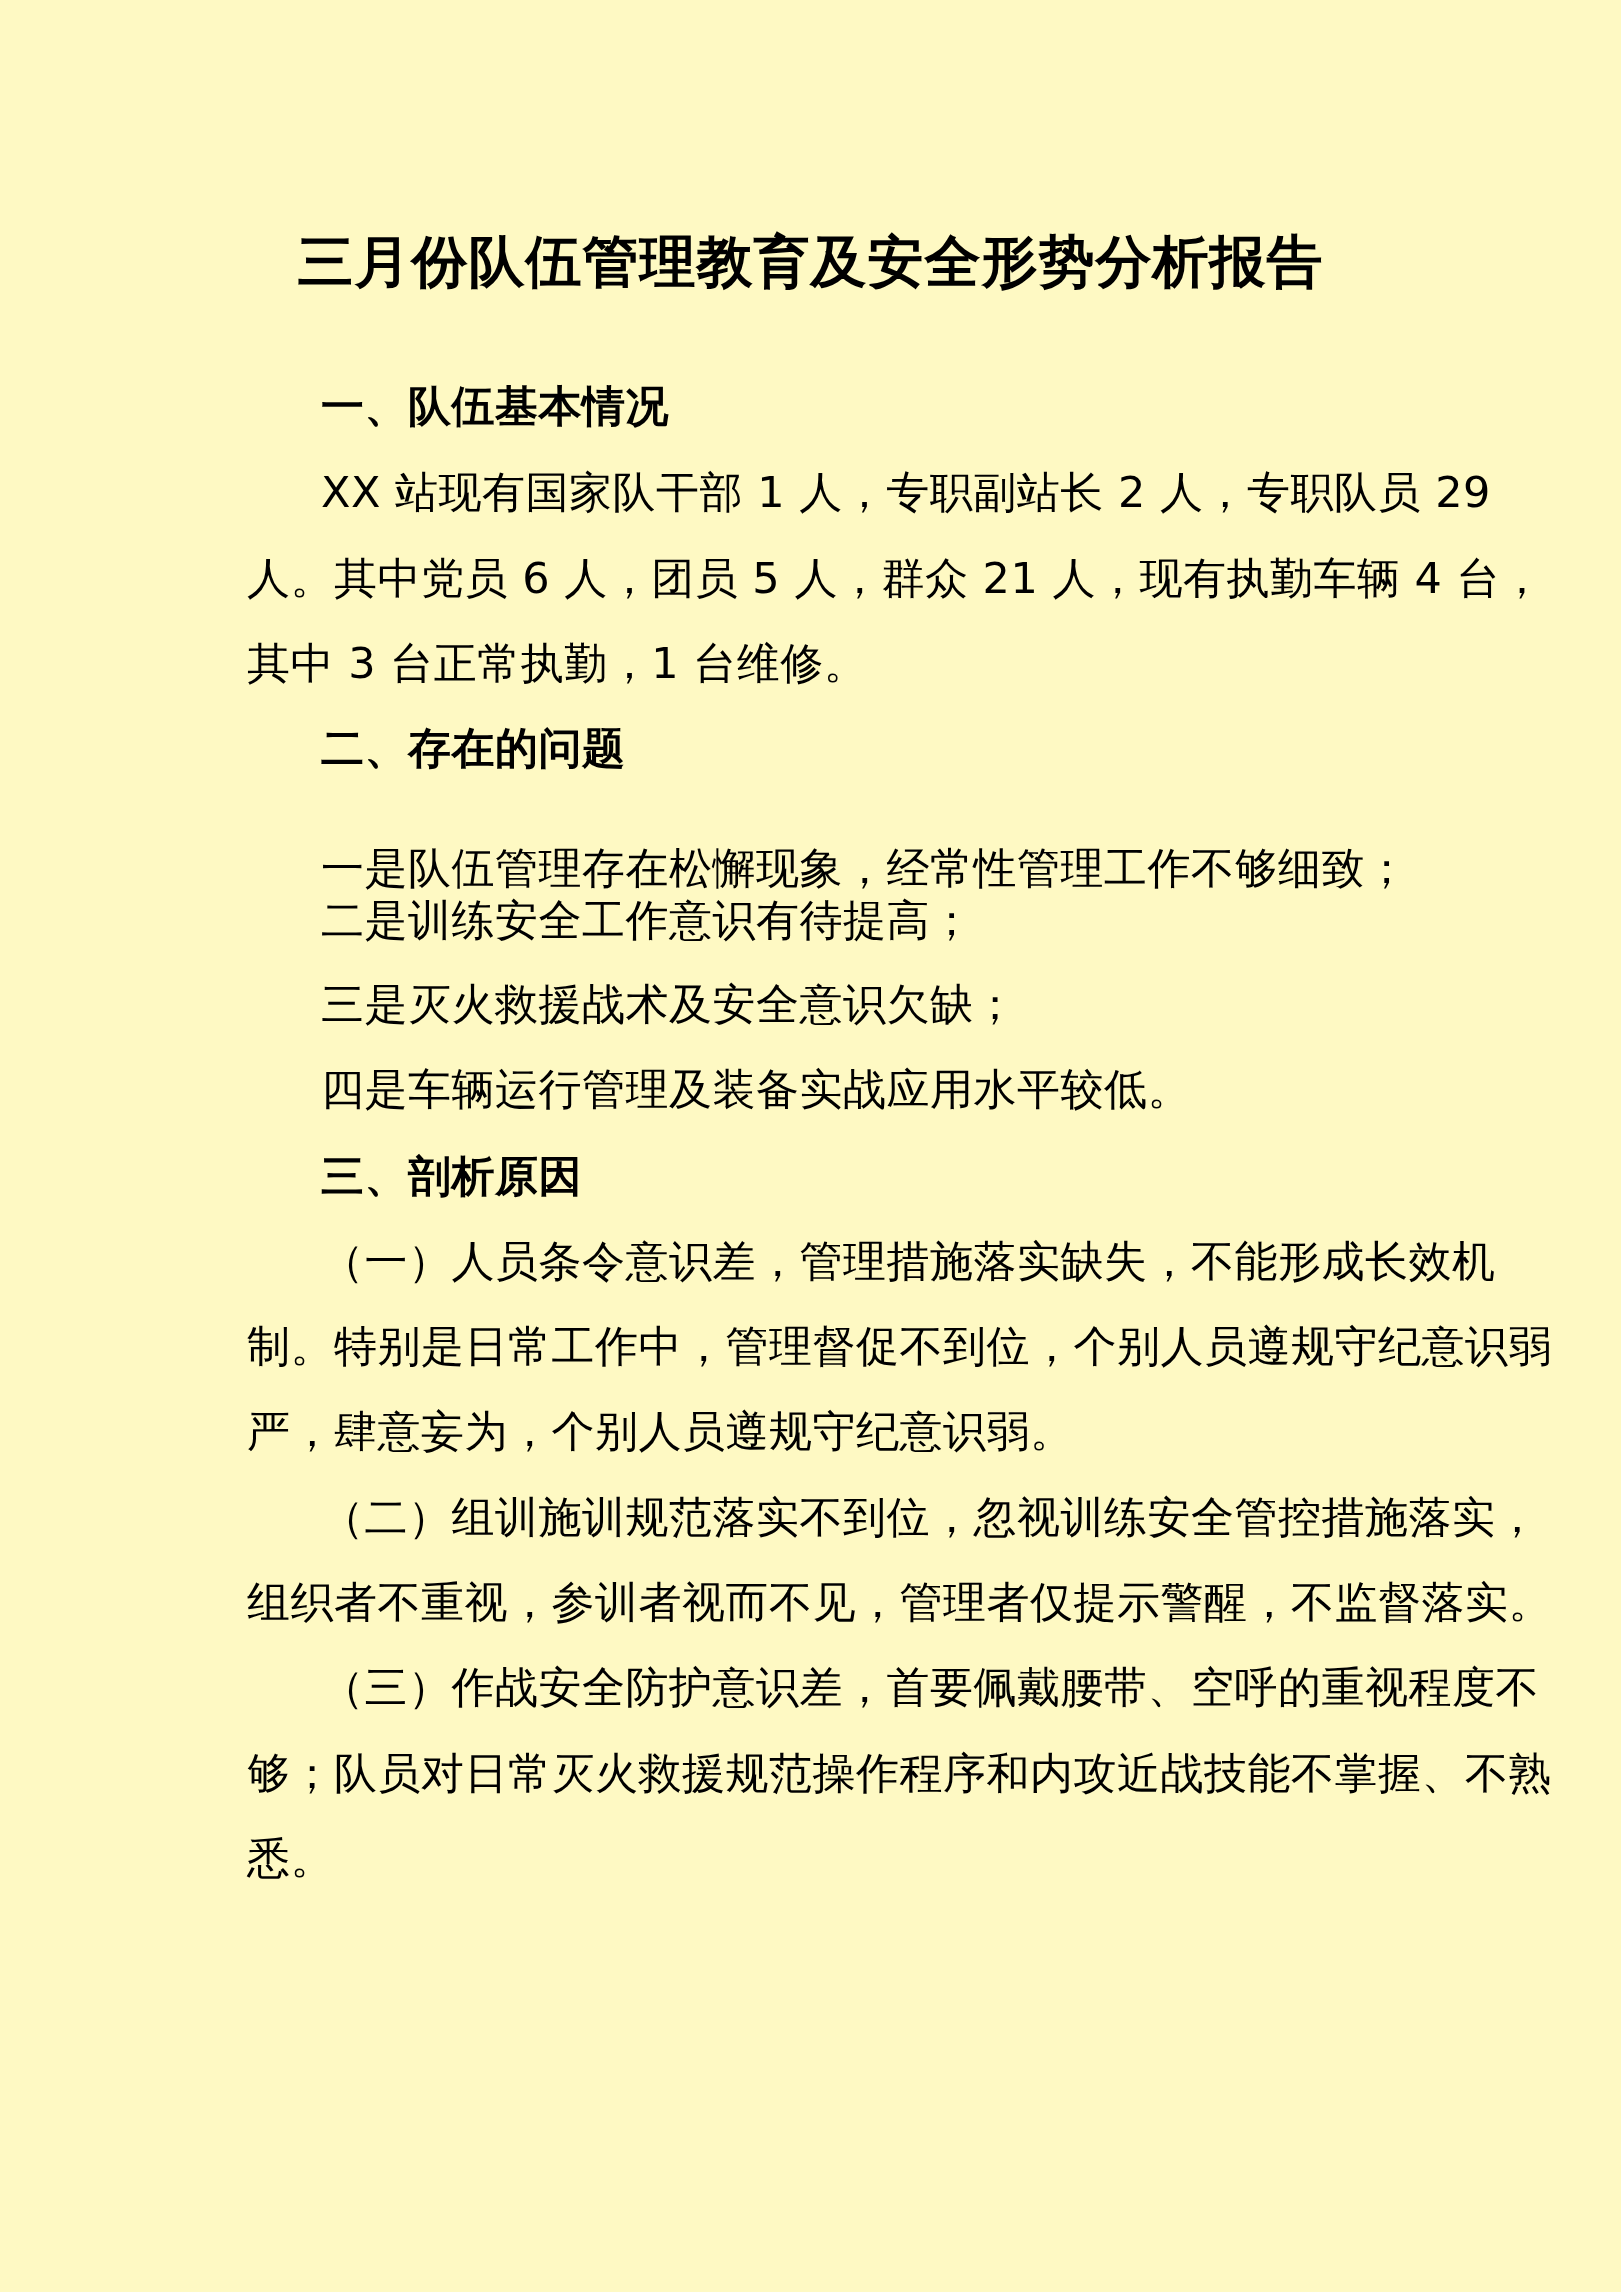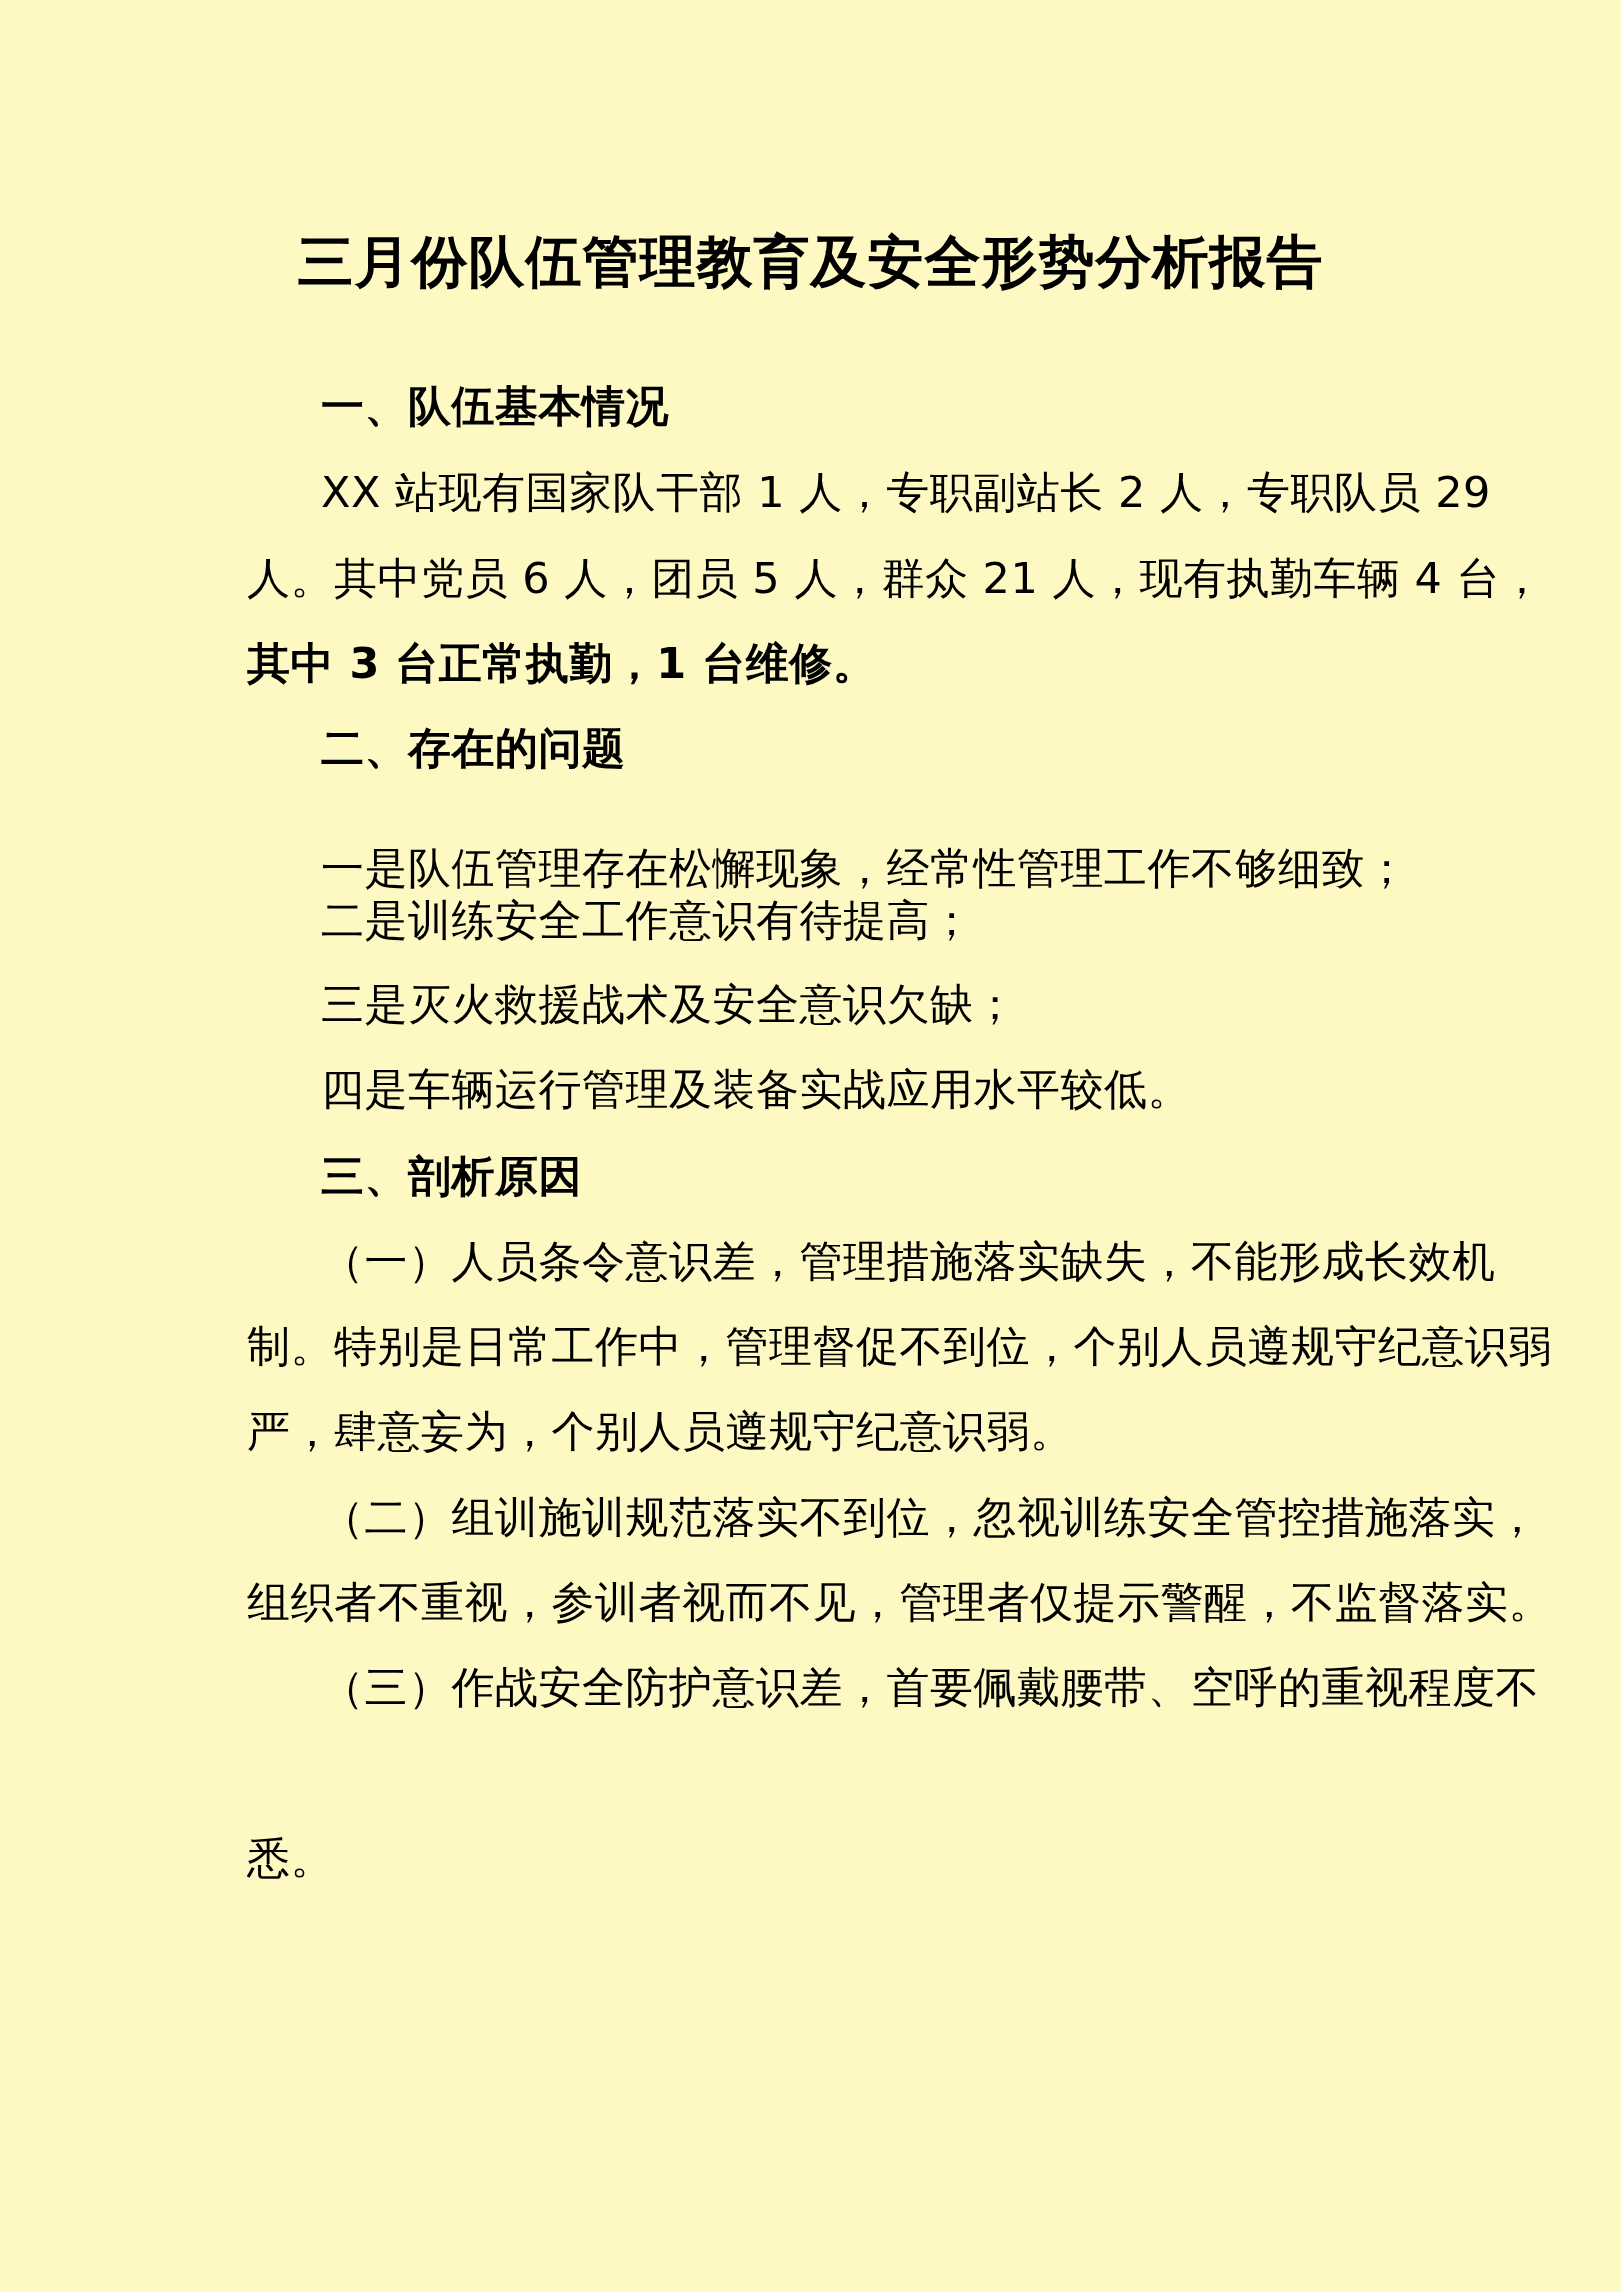--- a/index.html
+++ b/index.html
@@ -53,31 +53,32 @@
 </head>
 <body>
 
 <div class="page">
 
   <div class="title">三月份队伍管理教育及安全形势分析报告</div>
 
   <div class="line indent heading" style="top:383px;">一、队伍基本情况</div>
   <div class="line indent justify" style="top:469px;">XX 站现有国家队干部 1 人，专职副站长 2 人，专职队员 29</div>
   <div class="line justify" style="top:555px;">人。其中党员 6 人，团员 5 人，群众 21 人，现有执勤车辆 4 台，</div>
-  <div class="line" style="top:640px;font-weight:bold;">其中 3 台正常执勤，1 台维修。</div>
+  <div class="line" style="top:640px;">其中 3 台正常执勤，1 台维修。</div>
 
   <div class="line indent heading" style="top:725px;">二、存在的问题</div>
   <div class="line indent" style="top:845px;">一是队伍管理存在松懈现象，经常性管理工作不够细致；</div>
   <div class="line indent" style="top:897px;">二是训练安全工作意识有待提高；</div>
   <div class="line indent" style="top:981px;">三是灭火救援战术及安全意识欠缺；</div>
   <div class="line indent" style="top:1066px;">四是车辆运行管理及装备实战应用水平较低。</div>
 
   <div class="line indent heading" style="top:1153px;">三、剖析原因</div>
   <div class="line indent justify" style="top:1238px;">（一）人员条令意识差，管理措施落实缺失，不能形成长效机</div>
   <div class="line justify" style="top:1323px;">制。特别是日常工作中，管理督促不到位，个别人员遵规守纪意识弱</div>
   <div class="line" style="top:1408px;">严，肆意妄为，个别人员遵规守纪意识弱。</div>
   <div class="line indent justify" style="top:1494px;">（二）组训施训规范落实不到位，忽视训练安全管控措施落实，</div>
   <div class="line indent justify" style="top:1664px;">（三）作战安全防护意识差，首要佩戴腰带、空呼的重视程度不</div>
   <div class="line justify" style="top:1579px;">组织者不重视，参训者视而不见，管理者仅提示警醒，不监督落实。</div>
+  <div class="line justify" style="top:1750px;">够；队员对日常灭火救援规范操作程序和内攻近战技能不掌握、不熟</div>
   <div class="line" style="top:1835px;">悉。</div>
 
 </div>
 
 
 </body></html>

